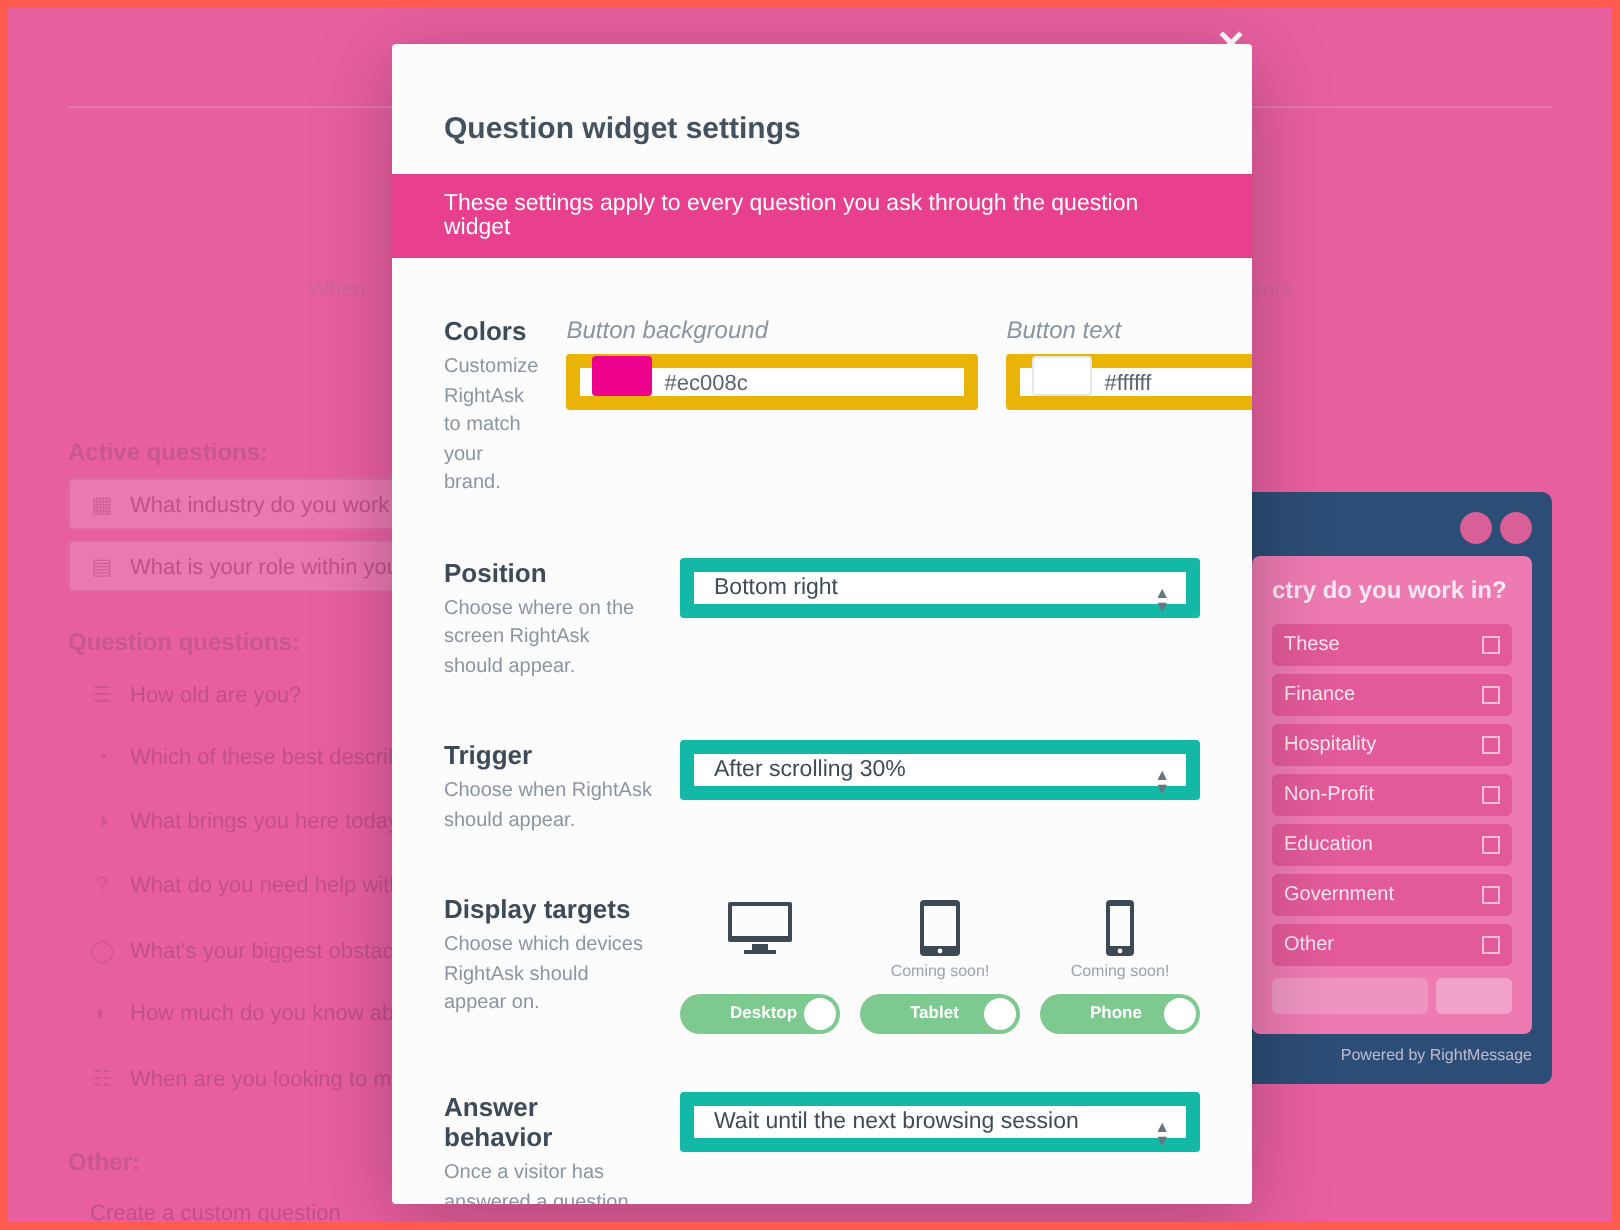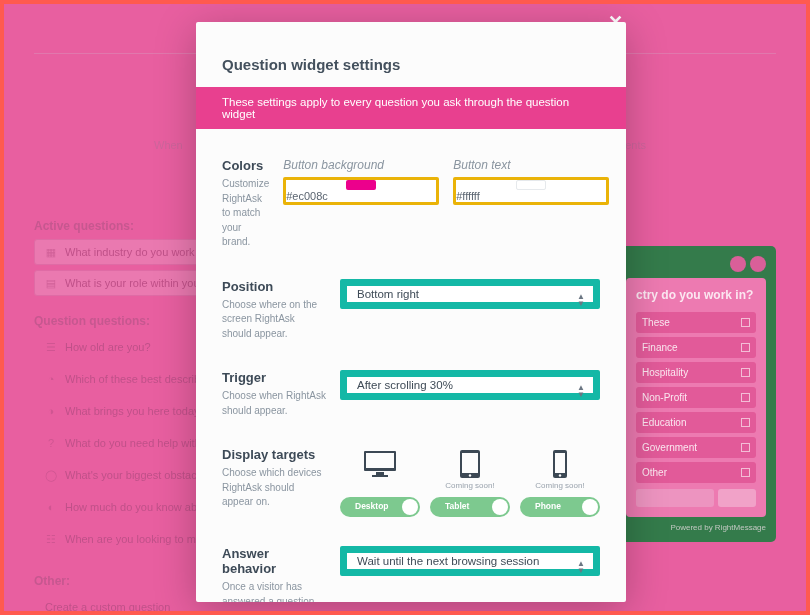--- a/index.html
+++ b/index.html
@@ -13,21 +13,21 @@
   .bg-head { top: 20px; height: 30px; border-bottom: 1px solid #e07db0; }
   .bg-step { position:absolute; top:12px; width:18px; height:18px; border-radius:50%; background:#d5629a; }
   .bg-lbl-active { top: 215px; font-weight:600; }
   .bg-lbl-avail  { top: 310px; font-weight:600; }
   .bg-lbl-other  { top: 570px; font-weight:600; }
   .bg-row { position:absolute; left:30px; width:340px; height:26px; background:#eb7eb3; border:1px solid #de6ea6; border-radius:3px; font-size:11px; color:#b94e85; padding:6px 10px; }
   .bg-row .ic { display:inline-block; width:12px; text-align:center; margin-right:8px; opacity:.6;}
   .bg-line { position:absolute; top:135px; left:150px; right:160px; font-size:11px; color:#c9669b; text-align:center;}
 
   
-  .rp { position:absolute; right:30px; top:242px; width:160px; background:#15803d; border-radius:5px; padding:10px; color:#fff; font-size:10px;}
+  .rp { position:absolute; right:30px; top:242px; width:160px; background:#0c4a6e; border-radius:5px; padding:10px; color:#fff; font-size:10px;}
   .rp-hd { display:flex; justify-content:flex-end; gap:4px; margin-bottom:6px;}
   .rp-hd span{ width:16px;height:16px;background:#d75f98;border-radius:50%;display:inline-block;}
   .rp-card{ background:#ef7fb5; border-radius:4px; padding:10px;}
   .rp-q{ font-size:12px; font-weight:700; margin-bottom:10px;}
   .rp-opt{ background:#e25a98; border-radius:3px; padding:5px 6px; margin:4px 0; display:flex; justify-content:space-between; align-items:center; font-size:10px;}
   .rp-opt .sq{ width:9px;height:9px;border:1px solid #fff; opacity:.7;}
   .rp-in{ display:flex; gap:4px; margin-top:6px;}
   .rp-in .a{flex:1;height:18px;background:#ef9ec6;border-radius:3px;}
   .rp-in .b{width:38px;height:18px;background:#f3aed0;border-radius:3px;}
   .rp-foot{ font-size:8px; text-align:right; margin-top:6px; opacity:.7;}
@@ -48,36 +48,36 @@
 
   .sect{ display:flex; padding:20px 0 8px; border-top:1px solid transparent;}
   .sect + .sect { }
   .sect-l{ width:118px; padding-right:14px;}
   .sect-l h4{ font-size:13px; color:#3d4a57; font-weight:700; margin-bottom:4px;}
   .sect-l p{ font-size:10px; color:#8a95a0; line-height:1.45;}
   .sect-r{ flex:1; display:flex; gap:14px;}
 
   .field{ flex:1;}
   .f-lbl{ font-size:12px; color:#8a95a0; margin-bottom:5px;font-style:italic;}
-  .swatch-row{ display:flex; align-items:center; border:3px solid #eab308; border-radius:2px; height:28px; background:#fff;flex-direction:column;}
+  .swatch-row{ display:flex; align-items:flex-end; border:7px solid #eab308; border-radius:2px; height:28px; background:#fff;}
   .swatch{ width:30px; height:20px; margin:0 6px; border-radius:2px;}
   .sw-magenta{ background:#ec008c;}
   .sw-white{ background:#ffffff; border:1px solid #e6e9ec;}
   .swatch-row input{ border:none; outline:none; font-size:11px; color:#5a6470; flex:1; padding-right:8px; background:transparent;}
 
   .select{ width:100%; border:7px solid #14b8a6; border-radius:2px; height:30px; background:#fff; font-size:11.5px; color:#3f4b57; padding:0 10px; position:relative; display:flex; align-items:center;}
   .select .arrows{ position:absolute; right:8px; top:7px; font-size:8px; color:#6b7683; line-height:7px;}
 
   .targets{ flex:1;}
   .t-row{ display:flex; gap:10px;}
   .t-col{ flex:1; text-align:center;}
   .t-ico{ height:32px; display:flex; align-items:flex-end; justify-content:center; color:#3c4854;}
   .t-soon{ font-size:8px; color:#9aa3ad; height:12px; margin:2px 0 4px;}
   .toggle{ height:20px; border-radius:10px; background:#7dc98f; position:relative;}
-  .toggle .lbl{ position:absolute; left:15px; top:4px; font-size:8.5px; color:#fff; font-weight:600;}
+  .toggle .lbl{ position:absolute; left:25px; top:4px; font-size:8.5px; color:#fff; font-weight:600;}
   .toggle .knob{ position:absolute; right:2px; top:2px; width:16px; height:16px; background:#fff; border-radius:50%;}
 
   svg{ display:block; }
 </style>
 </head>
 <body>
 
 <div class="stage">
 
   <div class="bg-blur">

